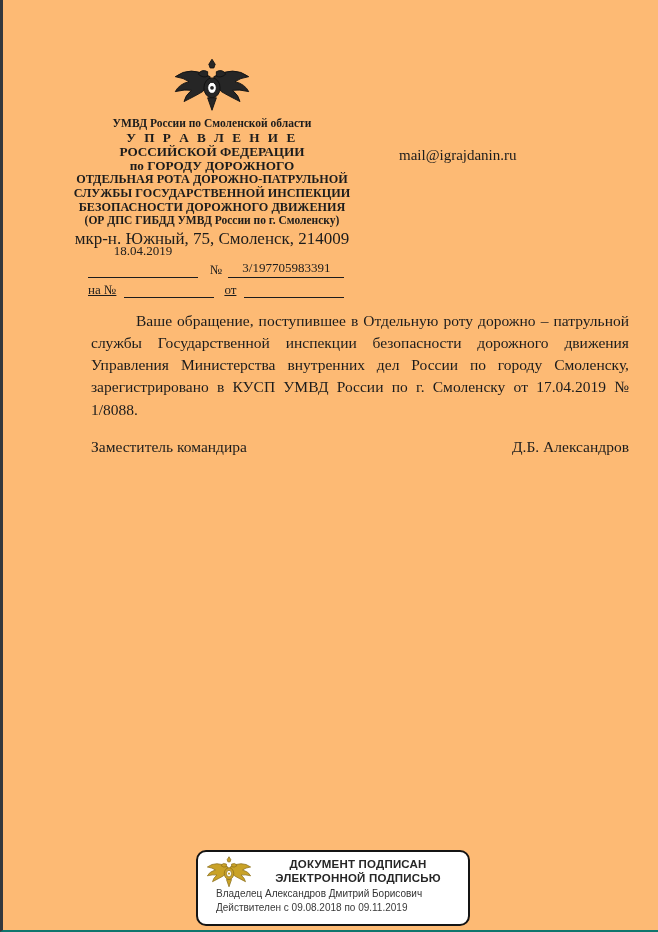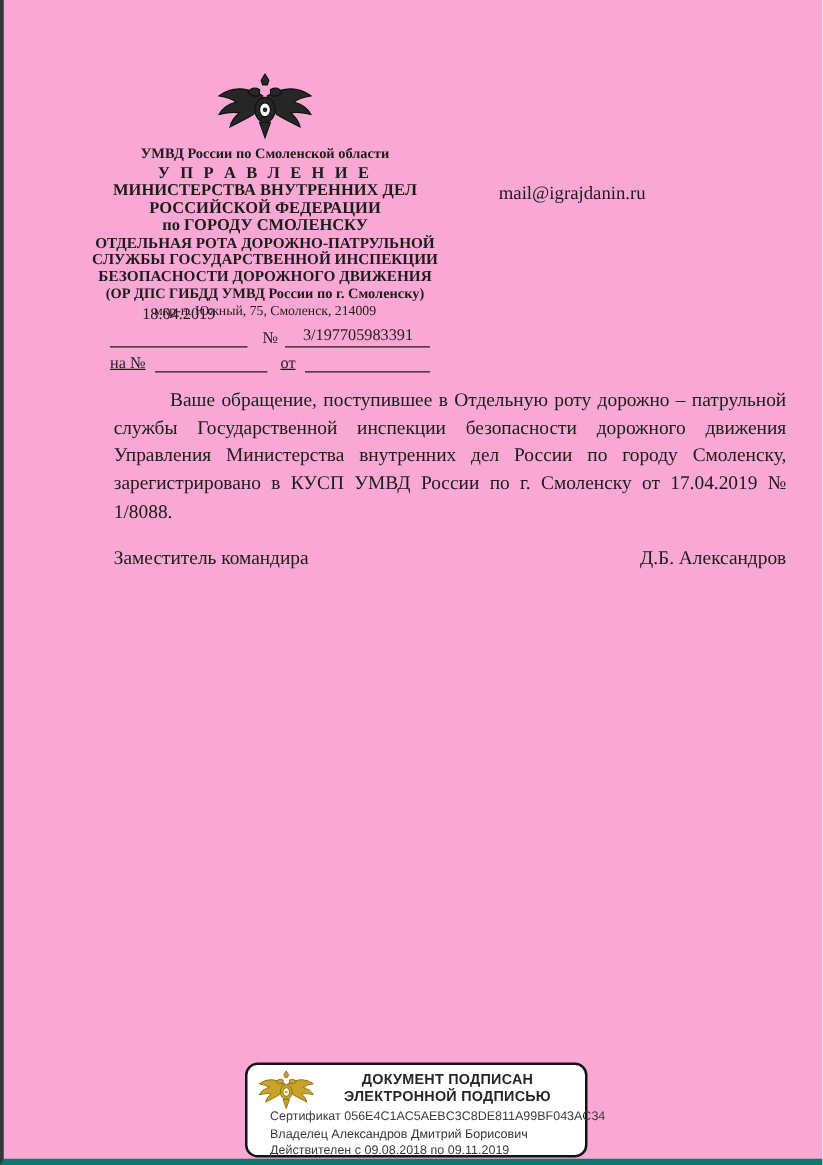--- a/index.html
+++ b/index.html
@@ -1,30 +1,30 @@
 <!DOCTYPE html>
 <html><head>
 <meta charset="utf-8">
 <style>
   html,body { margin:0; padding:0; background:#ffffff; }
   .page {
-    position:relative; width:658px; height:932px; background:#f9a8d4;
+    position:relative; width:658px; height:932px; background:#fdba74;
     font-family:"Liberation Serif", serif; color:#1c1c1c;
-    border-left:3px solid #33383d; border-bottom:5px solid #0f766e;
+    border-left:3px solid #33383d; border-bottom:2px solid #0f766e;
     box-sizing:border-box; overflow:hidden;
   }
 
   
   .letterhead { position:absolute; left:58px; top:58px; width:302px; text-align:center; font-weight:bold; }
   .emblem { width:96px; height:56px; margin:0 auto 3px; display:block; }
   .lh-sm  { font-size:11.5px; line-height:1.18; }
   .lh-lg  { font-size:13.2px; line-height:1.08; }
   .lh-md  { font-size:12.2px; line-height:1.12; }
   .lh-spaced { letter-spacing:2.5px; }
-  .lh-address { font-weight:normal; font-size:11px; line-height:1.2; margin-top:1px; }
+  .lh-address { font-weight:normal; font-size:17px; line-height:1.2; margin-top:1px; }
 
   .email { position:absolute; left:396px; top:147px; font-size:15px; }
 
   
   .ref { position:absolute; left:85px; top:243px; width:265px; font-size:13px; }
   .ref-row { display:flex; align-items:flex-end; }
   .ref-row + .ref-row { margin-top:4px;text-decoration:underline; }
   .u { border-bottom:1px solid #1c1c1c; text-align:center; display:inline-block; }
   .u-date  { width:110px; padding-bottom:18px; }
   .no-sign { margin:0 6px 0 12px; }
@@ -75,23 +75,22 @@
         <path d="M72 22 q10 -5 15 4 q-8 7 -15 3 z"></path>
         <path d="M60 10 l5 -8 5 8 l-2 6 h-6 z"></path>
         <ellipse cx="65" cy="48" rx="13" ry="16"></ellipse>
         <path d="M58 64 L65 84 L72 64 Z"></path>
       </g>
       <ellipse cx="65" cy="48" rx="7" ry="9" fill="#fff" stroke="#111" stroke-width="1.5"></ellipse>
       <circle cx="65" cy="48" r="3" fill="#262626"></circle>
     </svg>
     <div class="lh-sm">УМВД России по Смоленской области</div>
     <div class="lh-lg lh-spaced">У П Р А В Л Е Н И Е</div>
-    <div class="lh-lg">МИНИСТЕРСТВА ВНУТРЕННИХ ДЕЛ</div>
     <div class="lh-lg">РОССИЙСКОЙ ФЕДЕРАЦИИ</div>
-    <div class="lh-lg">по ГОРОДУ СМОЛЕНСКУ</div>
+    <div class="lh-lg">по ГОРОДУ ДОРОЖНОГО</div>
     <div class="lh-md">ОТДЕЛЬНАЯ РОТА ДОРОЖНО-ПАТРУЛЬНОЙ</div>
     <div class="lh-md">СЛУЖБЫ ГОСУДАРСТВЕННОЙ ИНСПЕКЦИИ</div>
     <div class="lh-md">БЕЗОПАСНОСТИ ДОРОЖНОГО ДВИЖЕНИЯ</div>
     <div class="lh-sm">(ОР ДПС ГИБДД УМВД России по г. Смоленску)</div>
     <div class="lh-address">мкр-н. Южный, 75, Смоленск, 214009</div>
   </div>
 
   <div class="email">mail@igrajdanin.ru</div>
 
   <div class="ref">
@@ -128,24 +127,20 @@
       </g>
       <ellipse cx="65" cy="48" rx="7" ry="9" fill="#fff" stroke="#8a6d1a" stroke-width="2"></ellipse>
       <circle cx="65" cy="48" r="3" fill="#c9a227"></circle>
     </svg>
     <div class="stamp-title">
       <div>ДОКУМЕНТ ПОДПИСАН</div>
       <div>ЭЛЕКТРОННОЙ ПОДПИСЬЮ</div>
     </div>
     <div class="stamp-lines">
       <div class="stamp-line">
-        <span>Сертификат</span>
-        <span>056E4C1AC5AEBC3C8DE811A99BF043AC34</span>
-      </div>
-      <div class="stamp-line">
         <span>Владелец</span>
         <span class="bold">Александров Дмитрий Борисович</span>
       </div>
       <div class="stamp-line">Действителен с 09.08.2018 по 09.11.2019</div>
     </div>
   </div>
 
 </div>
 
 </body></html>

